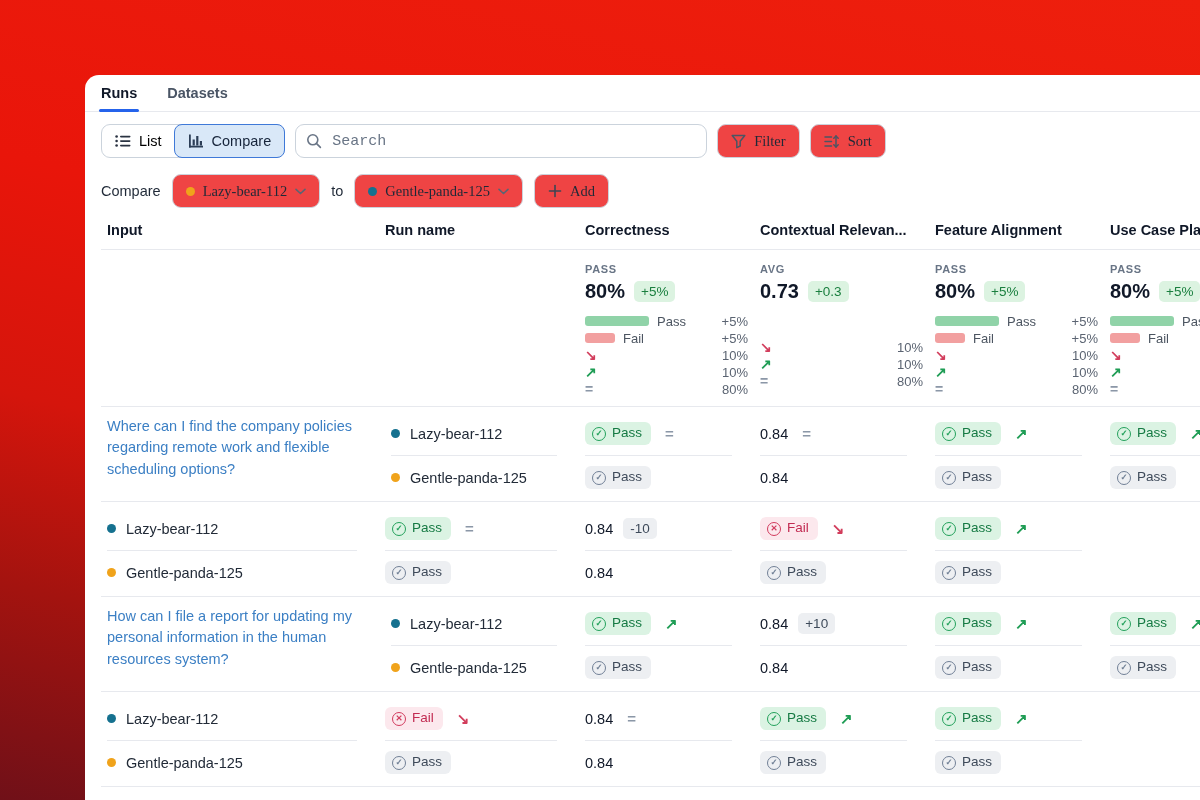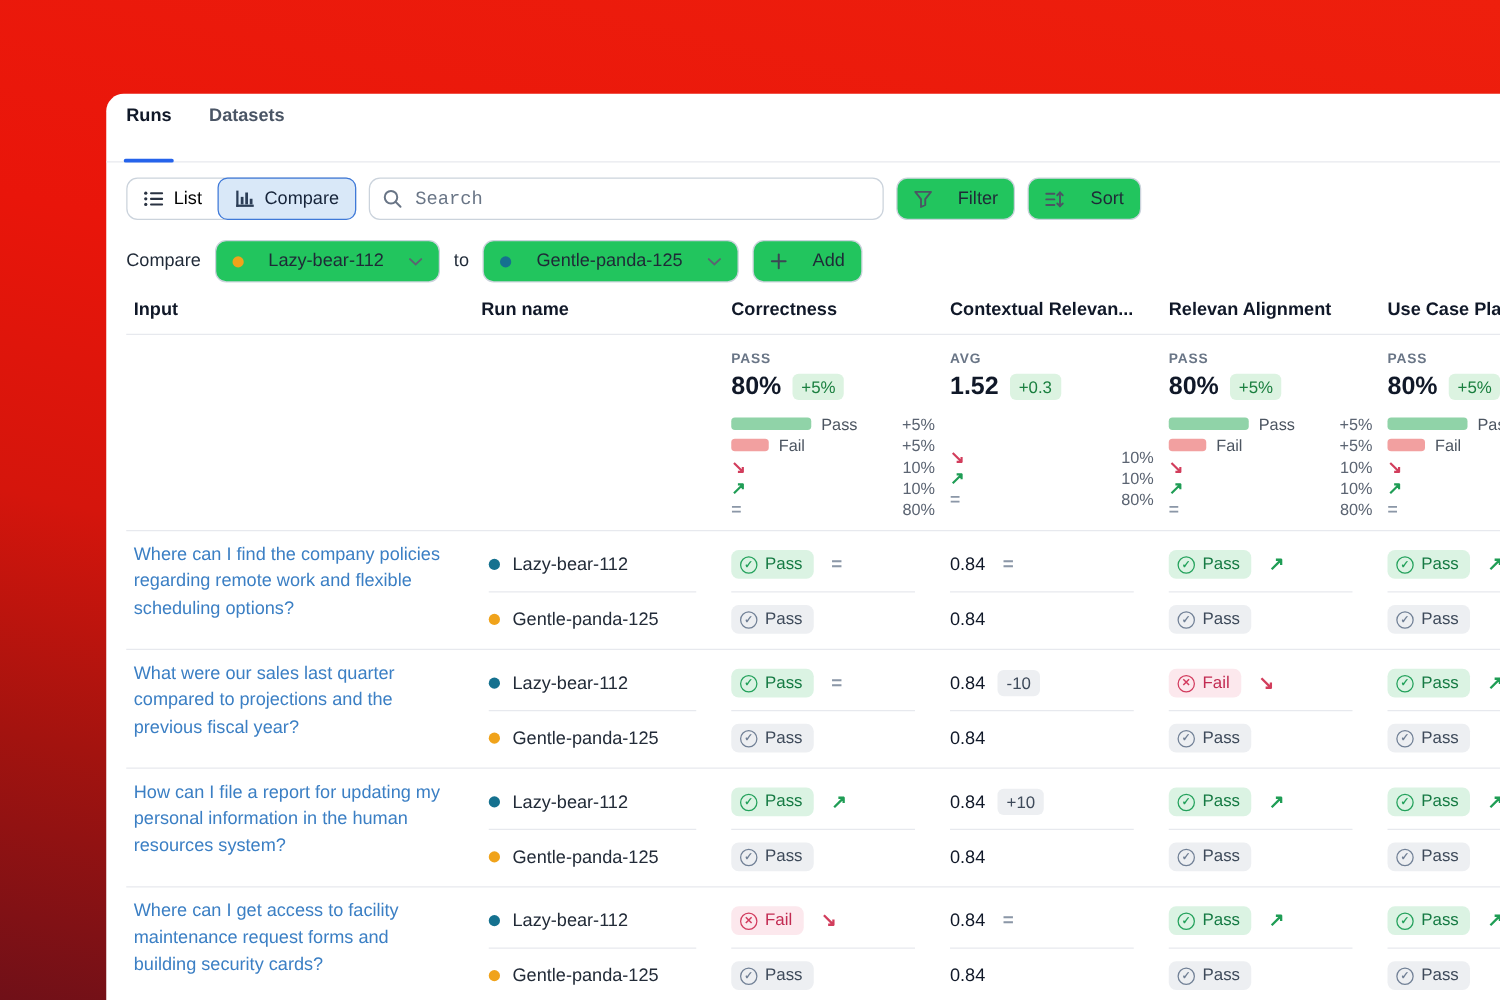--- a/index.html
+++ b/index.html
@@ -8,33 +8,33 @@
     font-family:"Liberation Sans",sans-serif;
     background:linear-gradient(193deg,#ee1f0d 0%,#e9150a 40%,#d5150c 62%,#a3130f 80%,#701018 100%);
   }
   .card{
     position:absolute;left:85px;top:75px;width:1140px;height:760px;
     background:#fff;border-top-left-radius:14px;box-sizing:border-box;
     padding:0 0 0 16px;color:#1f2937;font-size:14.5px;
   }
   
   .tabs-wrap{display:flex;gap:30px;padding:10px 0 0 16px;margin-left:-16px;border-bottom:1px solid #e7e9ee}
-  .tab{padding-bottom:28px;position:relative;color:#4a5565;font-weight:600;font-size:14.5px;cursor:pointer}
+  .tab{padding-bottom:10px;position:relative;color:#4a5565;font-weight:600;font-size:14.5px;cursor:pointer}
   .tab.active{color:#101828}
   .tab.active::after{content:"";position:absolute;left:-2px;right:-2px;bottom:-1px;height:3px;background:#2563eb;border-radius:2px}
   
   .toolbar{display:flex;align-items:center;gap:10px;margin-top:12px;height:34px}
   .seg{display:flex;align-items:stretch;border:1px solid #cbd3dc;border-radius:9px;height:34px;box-sizing:border-box;background:#fff}
   .segbtn{display:flex;align-items:center;gap:8px;padding:0 13px;font-size:14.5px;color:#000000;background:transparent;border:none;cursor:pointer;font-family:inherit;border-radius:9px}
   .segbtn.active{border:1.5px solid #3f79d8;background:#d9e8f8;border-radius:8px;margin:-1px;color:#16243a;font-weight:500}
   .search{position:relative;width:412px;height:34px}
   .search input{width:100%;height:100%;box-sizing:border-box;border:1px solid #cbd3dc;border-radius:9px;padding:0 12px 0 36px;font-size:15px;color:#1f2937;font-family:Liberation Mono, monospace;outline:none;background:#fff}
   .search input::placeholder{color:#697586}
   .sicon{position:absolute;left:11px;top:9px}
-  .btn{display:inline-flex;align-items:center;gap:20px;height:34px;padding:0 13px;border:1px solid #cbd3dc;border-radius:9px;background:#22c55e;font-size:14.5px;color:#1f2937;cursor:pointer;box-sizing:border-box;font-family:Liberation Sans, sans-serif}
+  .btn{display:inline-flex;align-items:center;gap:8px;height:34px;padding:0 13px;border:1px solid #cbd3dc;border-radius:9px;background:#ef4444;font-size:14.5px;color:#1f2937;cursor:pointer;box-sizing:border-box;font-family:Liberation Serif, serif}
   
   .compare-bar{display:flex;align-items:center;gap:11px;margin-top:16px;height:34px}
   .cb-label{color:#1f2937}
   .dot{width:9px;height:9px;border-radius:50%;flex:none}
   .dot.teal{background:#15718f}
   .dot.orange{background:#f0a31b}
   
   .grid{display:grid;grid-template-columns:284px 200px 175px 175px 175px 175px}
   .thead{margin-top:14px;padding-bottom:11px;border-bottom:1px solid #e7e9ee}
   .th{font-weight:700;font-size:14.5px;color:#101828;padding-right:12px;white-space:nowrap;overflow:hidden}
@@ -177,21 +177,21 @@
       </svg>
       <span>Add</span>
     </button>
   </div>
 
   <div class="grid thead">
     <div class="th first">Input</div>
     <div class="th">Run name</div>
     <div class="th">Correctness</div>
     <div class="th">Contextual Relevan...</div>
-    <div class="th">Relevan Alignment</div>
+    <div class="th">Feature Alignment</div>
     <div class="th">Use Case Plan</div>
   </div>
 
   <div class="grid stats">
     <div></div>
       <div></div>
     <div class="scell">
       <div class="mlabel">PASS</div>
       <div class="mvalrow">
         <span class="mval">80%</span>
@@ -218,21 +218,21 @@
           </div>
         <div class="lrow">
             <span class="trend eq"></span>
             <span class="lval">80%</span>
           </div>
       </div>
     </div>
     <div class="scell">
       <div class="mlabel">AVG</div>
       <div class="mvalrow">
-        <span class="mval">1.52</span>
+        <span class="mval">0.73</span>
         <span class="pill green">+0.3</span>
       </div>
       <div class="legend offset">
         <div class="lrow">
             <span class="trend down"></span>
             <span class="lval">10%</span>
           </div>
         <div class="lrow">
             <span class="trend up"></span>
             <span class="lval">10%</span>
@@ -366,23 +366,20 @@
       <div class="sub">
           <span class="badge gray">
             <span class="bic check"></span>
             <span>Pass</span>
           </span>
         </div>
     </div>
   </div>
 
   <div class="grid trow">
-    <div class="input-cell">
-        <a class="qlink">What were our sales last quarter compared to projections and the previous fiscal year?</a>
-      </div>
     <div class="pair pad">
       <div class="sub divide">
           <span class="dot teal"></span>
           <span class="runname">Lazy-bear-112</span>
         </div>
       <div class="sub">
           <span class="dot orange"></span>
           <span class="runname">Gentle-panda-125</span>
         </div>
     </div>
@@ -506,23 +503,20 @@
       <div class="sub">
           <span class="badge gray">
             <span class="bic check"></span>
             <span>Pass</span>
           </span>
         </div>
     </div>
   </div>
 
   <div class="grid trow">
-    <div class="input-cell">
-        <a class="qlink">Where can I get access to facility maintenance request forms and building security cards?</a>
-      </div>
     <div class="pair pad">
       <div class="sub divide">
           <span class="dot teal"></span>
           <span class="runname">Lazy-bear-112</span>
         </div>
       <div class="sub">
           <span class="dot orange"></span>
           <span class="runname">Gentle-panda-125</span>
         </div>
     </div>

